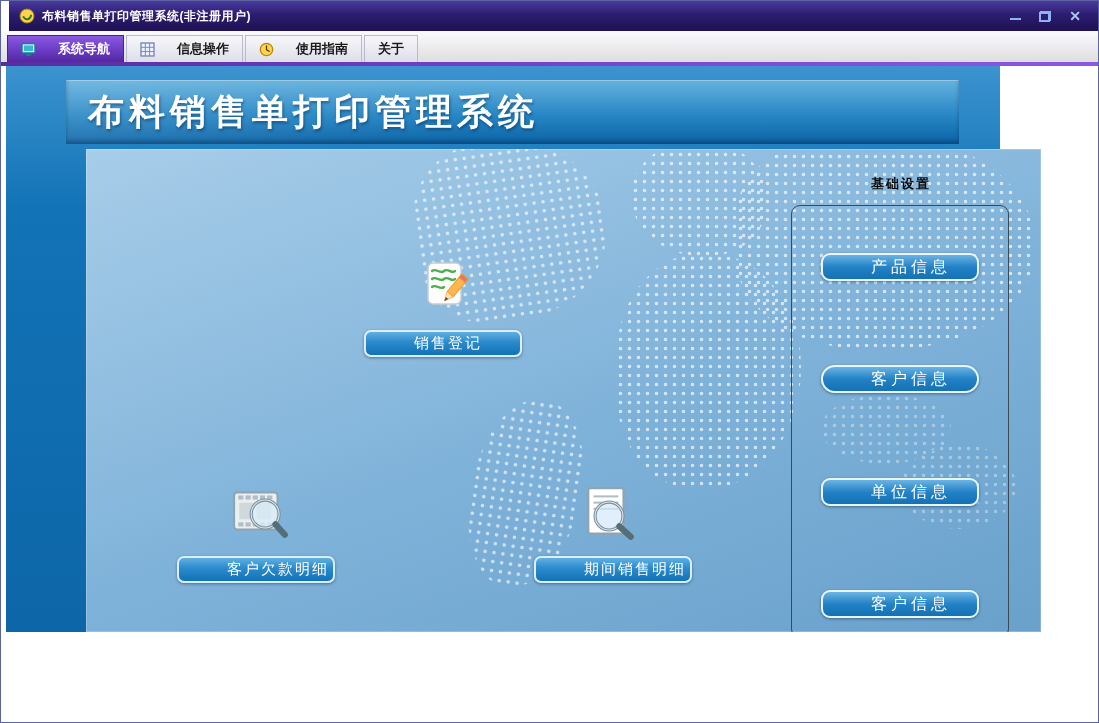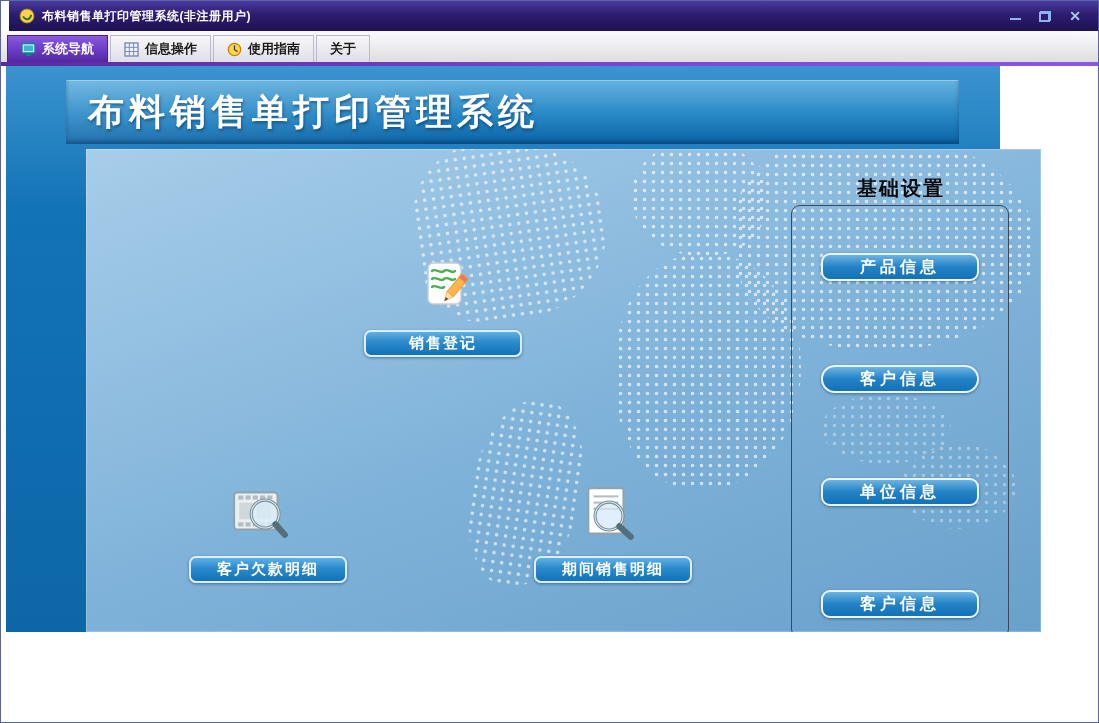--- a/index.html
+++ b/index.html
@@ -25,21 +25,21 @@
   .close-glyph { color:#aac6f4; font-size:14px; font-weight:bold; line-height:1; }
   
   .tabbar {
     position:absolute; top:30px; left:0; right:0; height:31px;
     background:linear-gradient(180deg,#fbfbfe 0%, #dededf 100%);
     display:flex; align-items:flex-end; padding-left:6px;
   }
   .accent-line { position:absolute; top:61px; left:0; right:0; height:4px;
     background:linear-gradient(90deg,#5a2ba0 0%, #7a48d4 60%, #8a58e4 100%); }
   .tab {
-    height:27px; display:flex; align-items:center; gap:6px; padding:0 13px;
+    height:27px; display:flex; align-items:center; gap:22px; padding:0 13px;
     border:1px solid #b9b9cf; border-bottom:none; margin-right:2px;
     background:linear-gradient(180deg,#f7f7fa 0%, #dedee9 100%);
     font-size:13px; font-weight:bold; color:#1a1a1a; cursor:pointer; white-space:nowrap;
   }
   .tab.active {
     background:linear-gradient(180deg,#8a5be0 0%, #6a3bc4 55%, #52289f 100%);
     color:#fff; border-color:#462194;
   }
   .tab-icon { width:15px; height:15px; display:block; }
   
@@ -74,31 +74,31 @@
   .d-na  { left:330px; top:-10px;  width:190px; height:180px; border-radius:45% 60% 55% 40%; transform:rotate(-8deg); }
   .d-sa  { left:385px; top:250px; width:110px; height:190px; border-radius:55% 45% 60% 45%; transform:rotate(8deg); }
   .d-eu  { left:545px; top:-8px;  width:135px; height:115px; border-radius:50% 50% 45% 55%; }
   .d-af  { left:530px; top:105px; width:185px; height:235px; border-radius:48% 52% 55% 45%; }
   .d-as  { left:650px; top:-15px; width:300px; height:215px; border-radius:40% 55% 50% 45%; }
   .d-au  { left:815px; top:295px; width:115px; height:85px;  border-radius:50%; }
   .d-is  { left:735px; top:245px; width:130px; height:70px;  border-radius:50%; }
   
   .blue-btn {
     position:absolute; width:158px; height:27px;
-    display:flex; align-items:center; justify-content:center;
+    display:flex; align-items:center; 
     border:2px solid #ddeefb; border-radius:7px;
     background:linear-gradient(180deg,#5fb0e2 0%, #2a8acc 45%, #1272b6 100%);
-    color:#fff; font-weight:bold; font-size:15px; letter-spacing:2px;
-    box-shadow:0 1px 3px rgba(0,30,60,.45); cursor:pointer; white-space:nowrap;
+    color:#fff; font-weight:normal; font-size:15px; letter-spacing:2px;
+    box-shadow:0 1px 3px rgba(0,30,60,.45); cursor:pointer; white-space:nowrap;padding-left:48px;
   }
   .launch-icon { position:absolute; cursor:pointer; }
   
   .settings-title {
     position:absolute; left:705px; top:26px; width:220px; text-align:center;
-    font-size:20px; font-weight:bold; color:#0a0a0a; letter-spacing:2px;
+    font-size:13px; font-weight:bold; color:#0a0a0a; letter-spacing:2px;
   }
   .settings-box {
     position:absolute; left:705px; top:56px; width:218px; bottom:-6px;
     border:1px solid #3d4a55; border-radius:9px;
   }
   .settings-btn {
     left:735px; width:158px; height:28px; border-radius:9px; font-size:16px; letter-spacing:4px;
     background:linear-gradient(180deg,#6ab4e4 0%, #2382c6 50%, #1371b4 100%);
     border:2px solid #e8f5fd;
   }
@@ -202,21 +202,21 @@
           <rect x="21" y="39" width="5" height="4"></rect>
             <rect x="28" y="39" width="5" height="4"></rect>
             <rect x="35" y="39" width="5" height="4"></rect>
         </g>
         <rect x="8" y="20" width="14" height="16" fill="#cfd8dc"></rect>
         <rect x="25" y="20" width="14" height="16" fill="#cfd8dc"></rect>
         <circle cx="33" cy="31" r="13.5" fill="rgba(216,236,250,0.78)" stroke="#78909c" stroke-width="3"></circle>
         <circle cx="33" cy="31" r="13.5" fill="none" stroke="rgba(255,255,255,.8)" stroke-width="1"></circle>
         <line x1="43" y1="41" x2="52" y2="51" stroke="#546e7a" stroke-width="6" stroke-linecap="round"></line>
       </svg>
-      <div class="blue-btn" style="left:103px; top:407px;">
+      <div class="blue-btn" style="left:91px; top:407px;">
         <span>客户欠款明细</span>
       </div>
 
       <svg class="launch-icon" style="left:493px; top:335px; width:60px; height:60px;" viewBox="0 0 58 58">
         <rect x="9" y="4" width="34" height="44" rx="2" fill="#ffffff" stroke="#90a4ae" stroke-width="2"></rect>
         <g stroke="#b0bec5" stroke-width="2">
           <line x1="14" y1="12" x2="38" y2="12"></line>
             <line x1="14" y1="18" x2="38" y2="18"></line>
             <line x1="14" y1="24" x2="38" y2="24"></line>
         </g>

